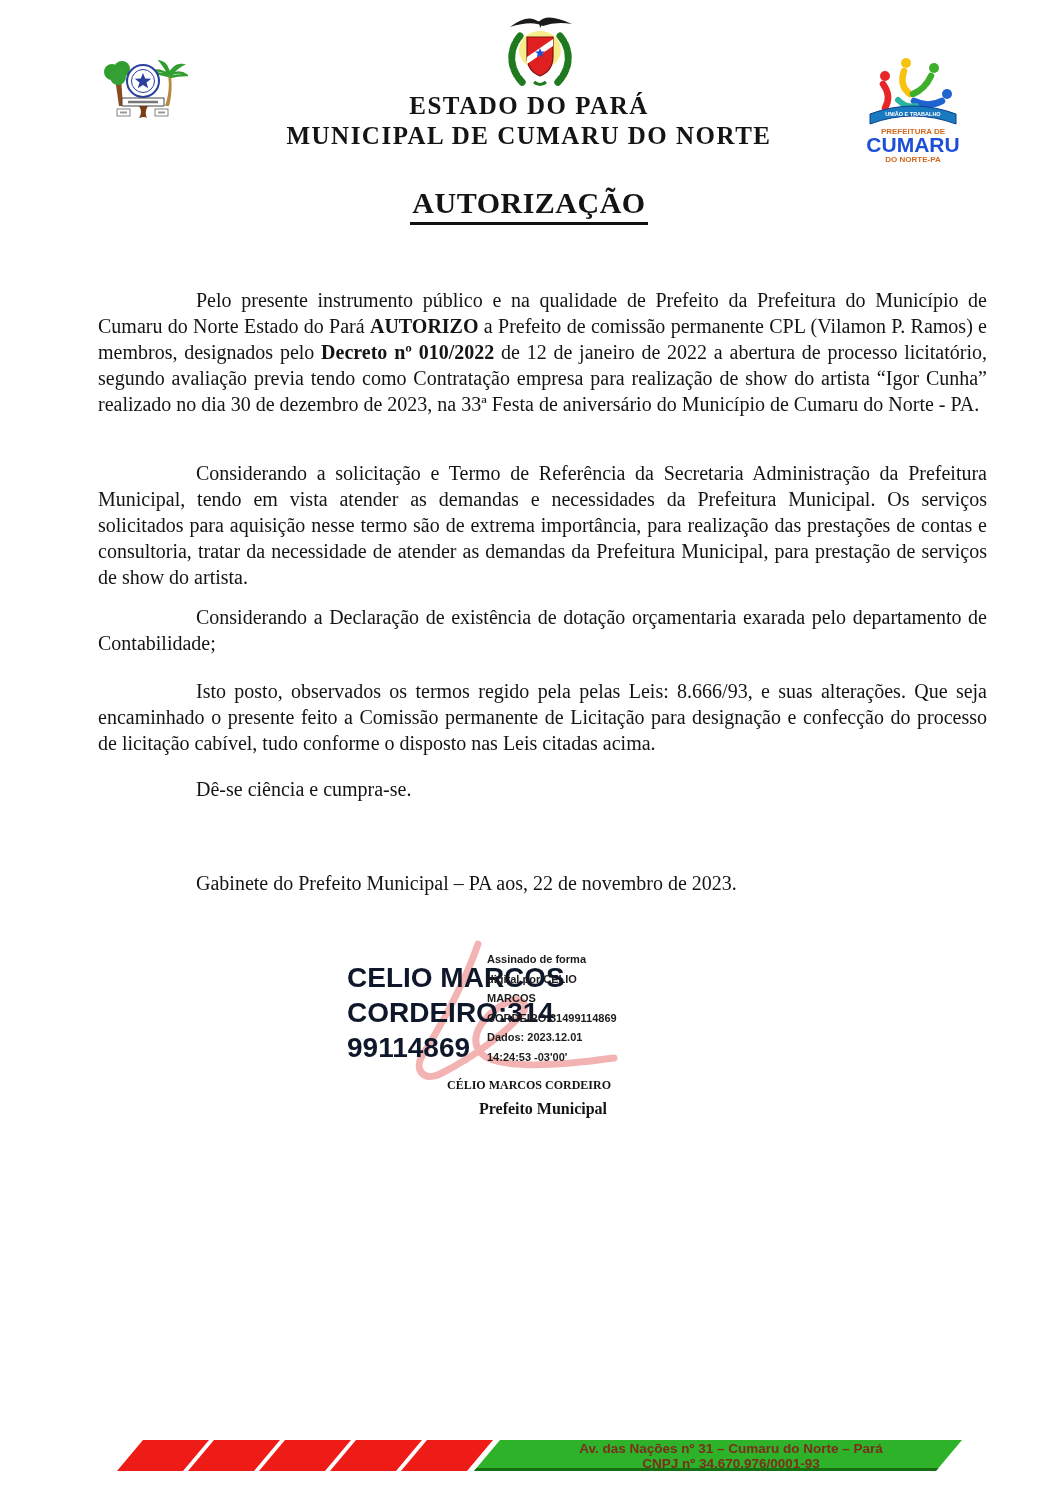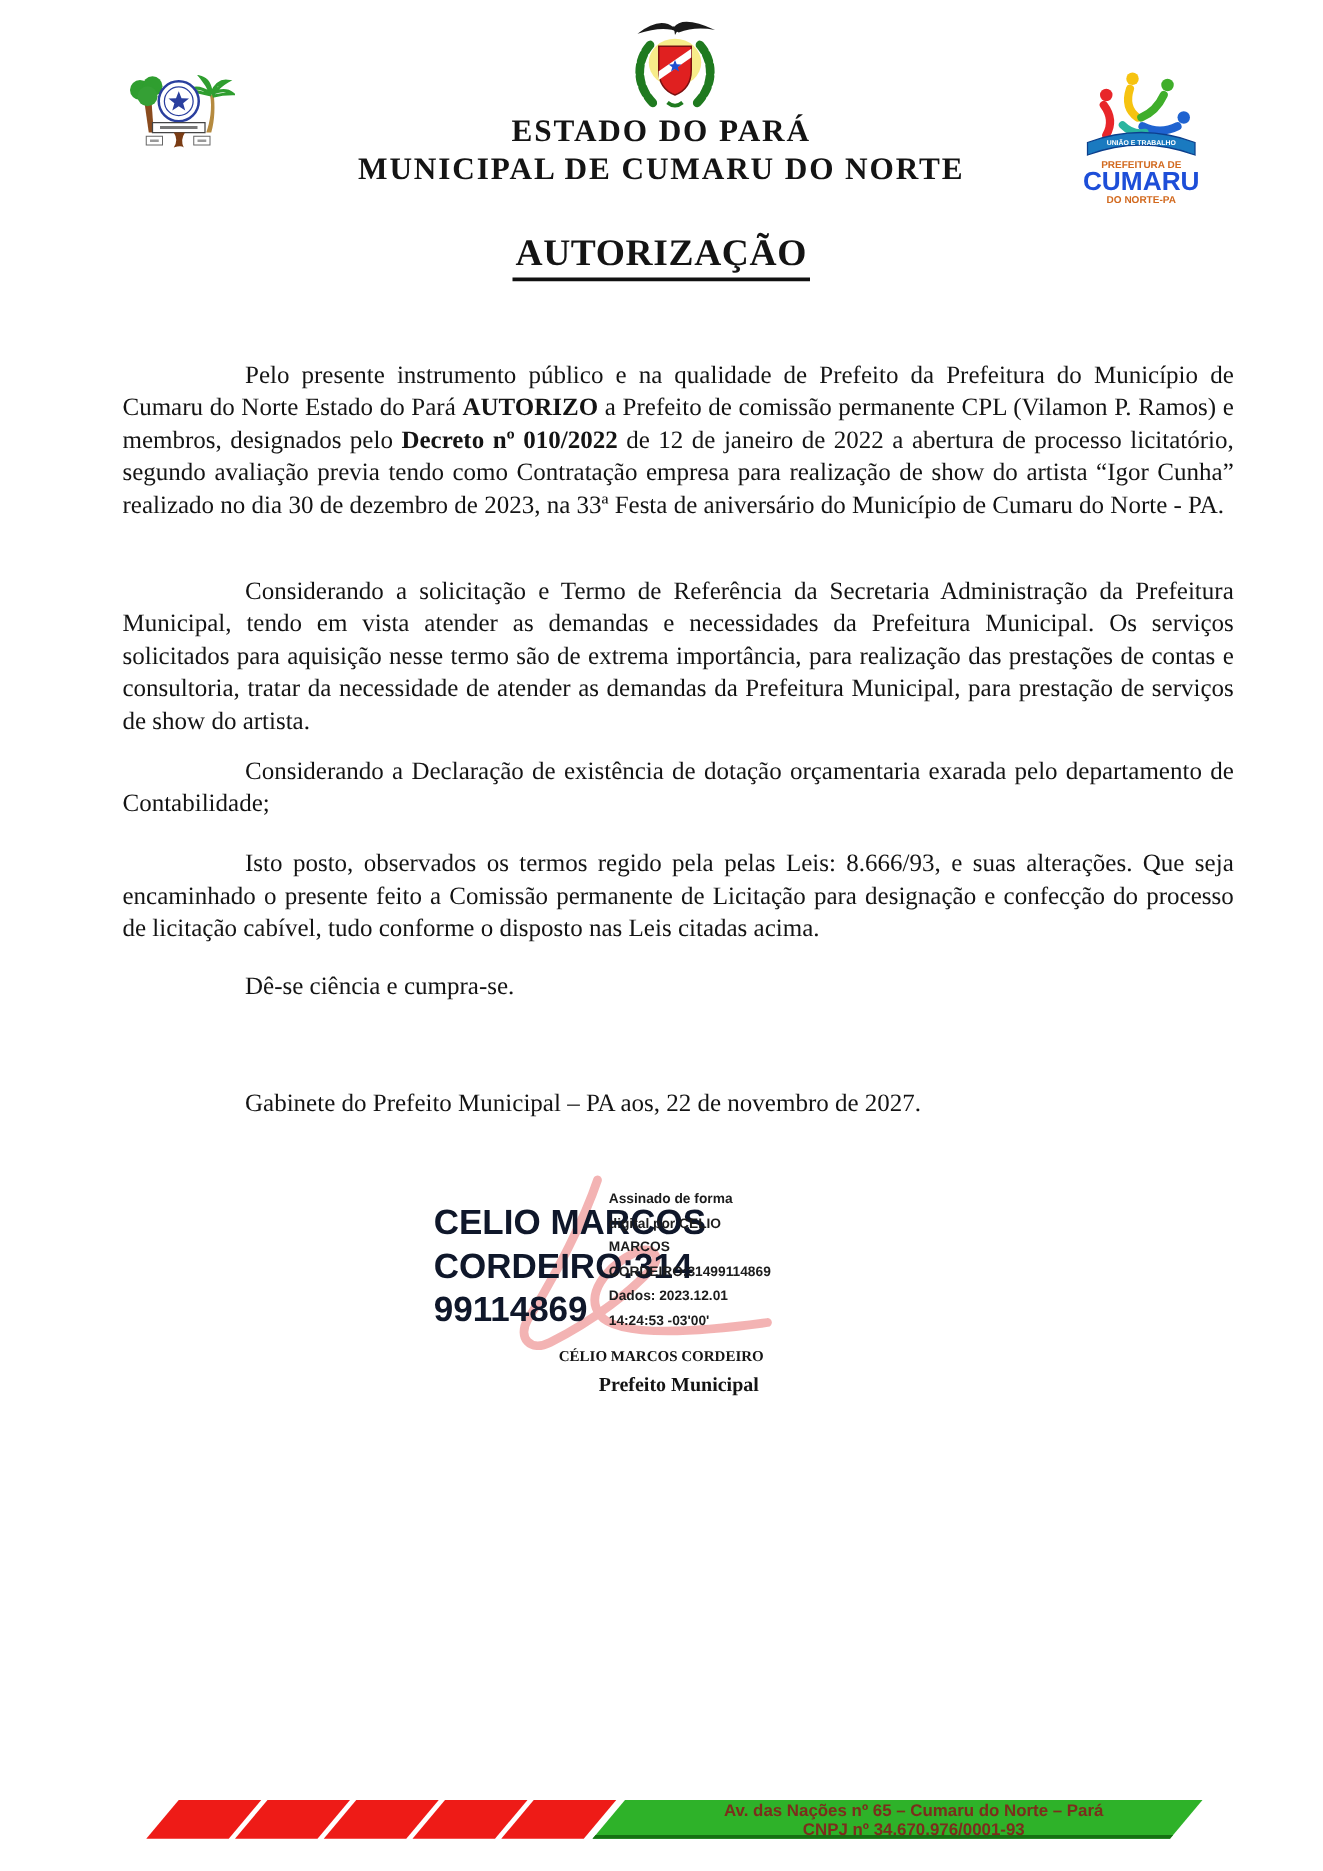--- a/index.html
+++ b/index.html
@@ -151,21 +151,21 @@
 
   <div class="doc-title-wrap">
     <span class="doc-title">AUTORIZAÇÃO</span>
   </div>
 
   <p class="para para-1"><span>Pelo presente instrumento público e na qualidade de Prefeito da Prefeitura do Município de Cumaru do Norte Estado do Pará </span><span class="b">AUTORIZO</span><span> a Prefeito de comissão permanente CPL (Vilamon P. Ramos) e membros, designados pelo </span><span class="b">Decreto nº 010/2022</span><span> de 12 de janeiro de 2022 a abertura de processo licitatório, segundo avaliação previa tendo como Contratação empresa para realização de show do artista “Igor Cunha” realizado no dia 30 de dezembro de 2023, na 33ª Festa de aniversário do Município de Cumaru do Norte - PA.</span></p>
   <p class="para para-2"><span>Considerando a solicitação e Termo de Referência da Secretaria Administração da Prefeitura Municipal, tendo em vista atender as demandas e necessidades da Prefeitura Municipal. Os serviços solicitados para aquisição nesse termo são de extrema importância, para realização das prestações de contas e consultoria, tratar da necessidade de atender as demandas da Prefeitura Municipal, para prestação de serviços de show do artista.</span></p>
   <p class="para para-3"><span>Considerando a Declaração de existência de dotação orçamentaria exarada pelo departamento de Contabilidade;</span></p>
   <p class="para para-4"><span>Isto posto, observados os termos regido pela pelas Leis: 8.666/93, e suas alterações. Que seja encaminhado o presente feito a Comissão permanente de Licitação para designação e confecção do processo de licitação cabível, tudo conforme o disposto nas Leis citadas acima.</span></p>
   <p class="para para-5"><span>Dê-se ciência e cumpra-se.</span></p>
-  <p class="para para-6"><span>Gabinete do Prefeito Municipal – PA aos, 22 de novembro de 2027.</span></p>
+  <p class="para para-6"><span>Gabinete do Prefeito Municipal – PA aos, 22 de novembro de 2023.</span></p>
 
   <div class="sig-swirl">
     <svg width="215" height="150" viewBox="0 0 215 150">
       <path d="M72,4 C62,34 40,78 16,116 C8,130 18,142 34,134 C70,116 100,92 116,74 C124,64 114,56 102,62 C78,74 62,96 74,112 C88,130 150,126 208,118" fill="none" stroke="#f0a0a0" stroke-width="7" stroke-linecap="round" opacity="0.8"></path>
     </svg>
   </div>
   <div class="sig-big">CELIO MARCOS
 CORDEIRO:314
 99114869</div>
   <div class="sig-small">Assinado de forma
@@ -179,17 +179,17 @@
 
   <div class="footer-stripes">
     <div class="stripe"></div>
     <div class="stripe"></div>
     <div class="stripe"></div>
     <div class="stripe"></div>
     <div class="stripe"></div>
   </div>
   <div class="footer-green"></div>
   <div class="footer-green-text">
-    <div>Av. das Nações nº 65 – Cumaru do Norte – Pará</div>
+    <div>Av. das Nações nº 31 – Cumaru do Norte – Pará</div>
     <div>CNPJ nº 34.670.976/0001-93</div>
   </div>
 
 </div>
 
 </body></html>

